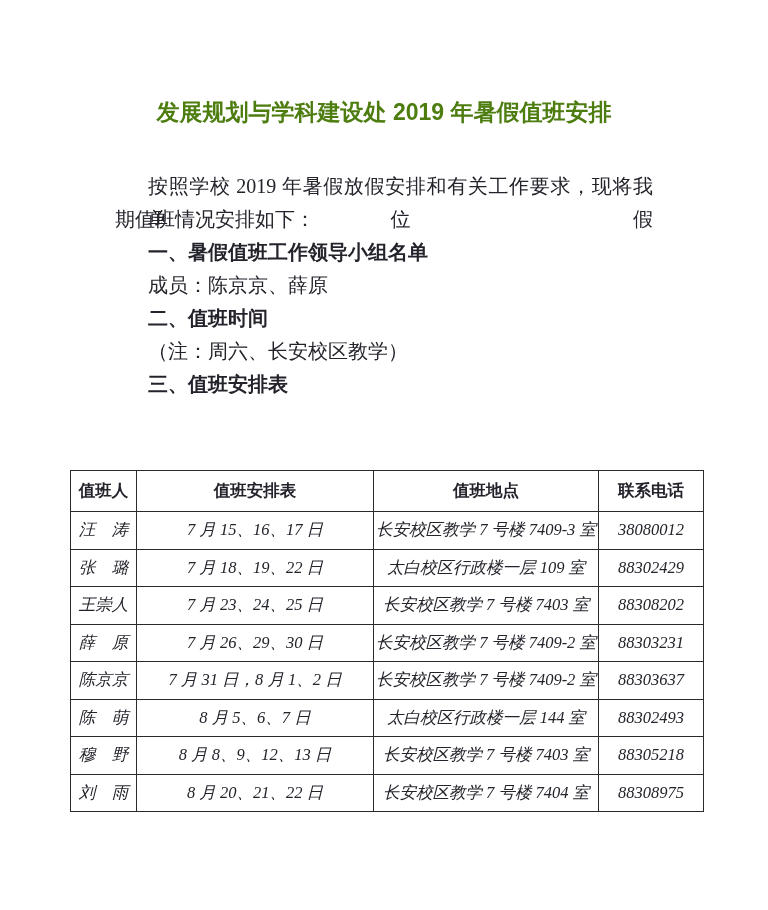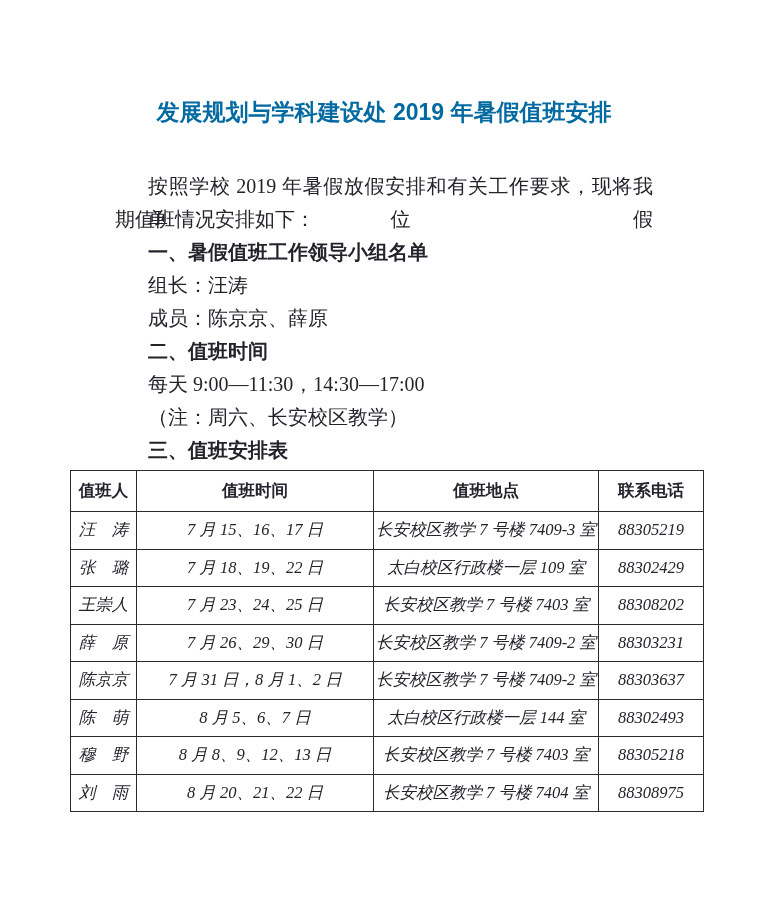--- a/index.html
+++ b/index.html
@@ -15,21 +15,21 @@
   .doc-title {
     position: absolute;
     top: 96px;
     left: 0;
     right: 0;
     text-align: center;
     font-family: "Liberation Sans", "DejaVu Sans", sans-serif;
     font-weight: bold;
     font-size: 23px;
     line-height: 32px;
-    color: #0369a1;
+    color: #4d7c0f;
   }
   .body-text {
     position: absolute;
     left: 115px;
     top: 170px;
     width: 538px;
     font-size: 20px;
     color: #23232b;
   }
   .line {
@@ -72,49 +72,47 @@
 <body>
 
 <div class="page">
 
   <div class="doc-title">发展规划与学科建设处 2019 年暑假值班安排</div>
 
   <div class="body-text">
     <div class="line justify-last indent">按照学校 2019 年暑假放假安排和有关工作要求，现将我单位假</div>
     <div class="line">期值班情况安排如下：</div>
     <div class="line indent bold">一、暑假值班工作领导小组名单</div>
-    <div class="line indent">组长：汪涛</div>
     <div class="line indent">成员：陈京京、薛原</div>
     <div class="line indent bold">二、值班时间</div>
-    <div class="line indent">每天 9:00—11:30，14:30—17:00</div>
     <div class="line indent">（注：周六、长安校区教学）</div>
     <div class="line indent bold">三、值班安排表</div>
   </div>
 
   <table class="duty-table">
     <colgroup>
       <col style="width:66px">
       <col style="width:237px">
       <col style="width:225px">
       <col style="width:105px">
     </colgroup>
     <thead>
       <tr>
         <th>值班人</th>
-        <th>值班时间</th>
+        <th>值班安排表</th>
         <th>值班地点</th>
         <th>联系电话</th>
       </tr>
     </thead>
     <tbody>
       <tr>
         <td>汪　涛</td>
         <td>7 月 15、16、17 日</td>
         <td>长安校区教学 7 号楼 7409-3 室</td>
-        <td>88305219</td>
+        <td>38080012</td>
       </tr>
       <tr>
         <td>张　璐</td>
         <td>7 月 18、19、22 日</td>
         <td>太白校区行政楼一层 109 室</td>
         <td>88302429</td>
       </tr>
       <tr>
         <td>王崇人</td>
         <td>7 月 23、24、25 日</td>

